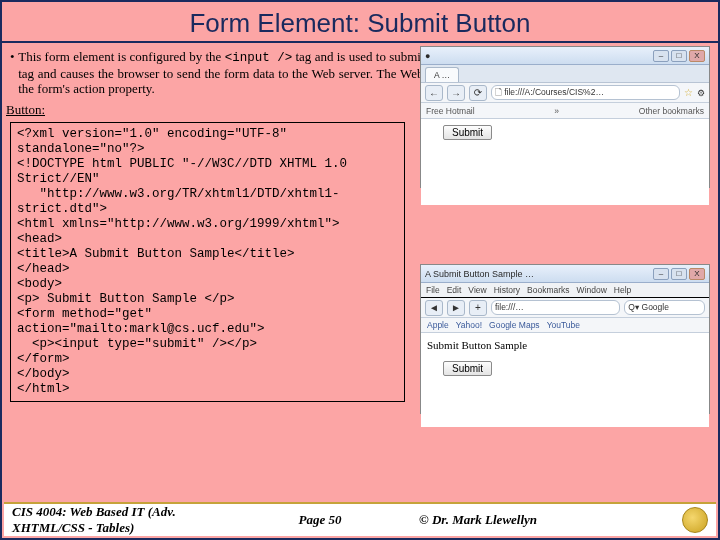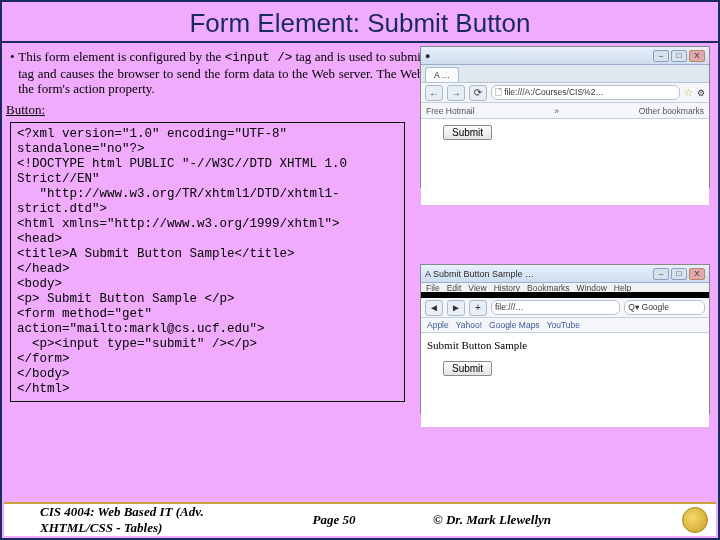--- a/index.html
+++ b/index.html
@@ -9,21 +9,21 @@
     font-family: "Times New Roman", serif;
     background: #fff;
     position: relative;
     overflow: hidden;
   }
   .slide {
     width: 720px;
     height: 540px;
     border: 2px solid #1a2a5e;
     position: relative;
-    background: #f0abfc;
+    background: #fca5a5;
   }
   .title {
     text-align: center;
     font-size: 26px;
     color: #1a2a5e;
     font-family: Arial, sans-serif;
     padding: 6px 0 2px 0;
     border-bottom: 2px solid #1a2a5e;
     font-weight: normal;
   }
@@ -146,21 +146,21 @@
     font-size: 10px;
     padding: 1px 8px;
     border: 1px solid #8a8a8a;
     background: linear-gradient(#fdfdfd, #e4e4e4);
     border-radius: 2px;
     margin-left: 16px;
   }
   .ss-menu {
     height: 15px;
     background: #f0f2f5;
-    border-bottom: 6px solid #000000;
+    border-bottom: 1px solid #000000;
     display: flex; align-items: center;
     gap: 7px; padding: 0 5px;
     font-size: 8.5px; color: #444;
   }
   .ss-links {
     height: 15px;
     background: #f4f6f9;
     border-bottom: 1px solid #c5cfdc;
     display: flex; align-items: center;
     gap: 7px; padding: 0 6px;
@@ -181,21 +181,21 @@
     border-top: 2px solid #c6a23a;
     background: #fff;
     display: flex;
     align-items: center;
     font-size: 13px;
     font-style: italic;
     font-weight: bold;
     padding: 0 8px;
     gap: 30px;
   }
-  .footer .course { flex: 1; margin-left: 28px; }
+  .footer .course { flex: 1; }
   .footer .page { width: 90px; text-align: center; }
   .footer .author { flex: 1; text-align: left; padding-left: 24px; }
   .logo {
     width: 26px; height: 26px;
     border-radius: 50%;
     background: radial-gradient(circle at 40% 40%, #f5d76e, #caa11f);
     border: 1px solid #a78418;
   }
   .tabstrip {
     height: 18px;

